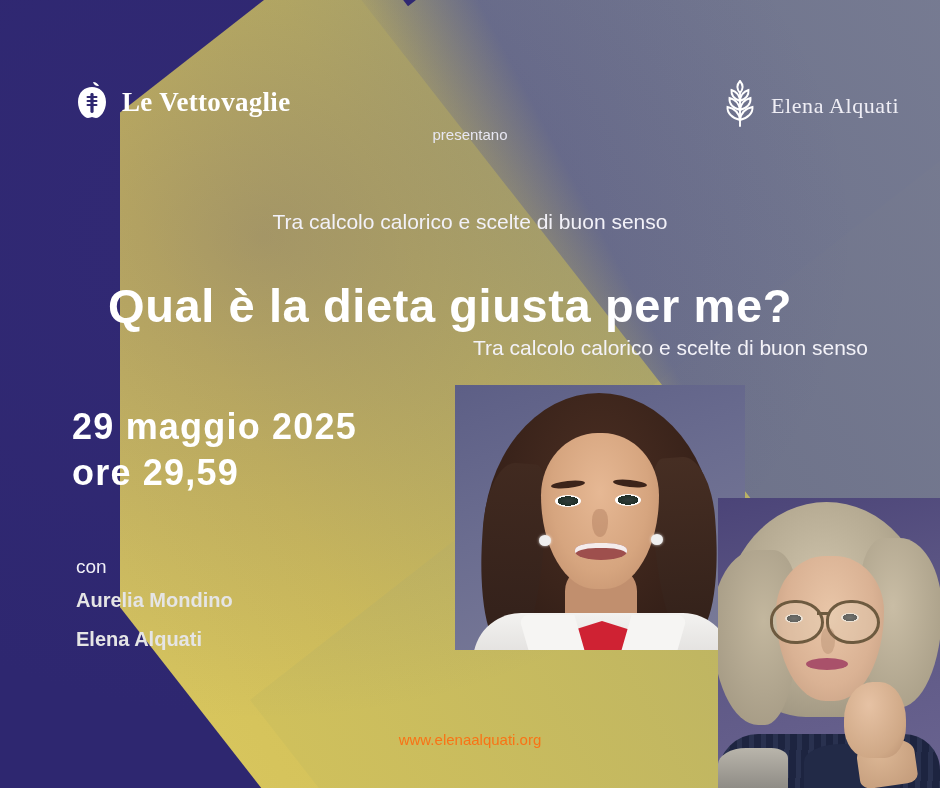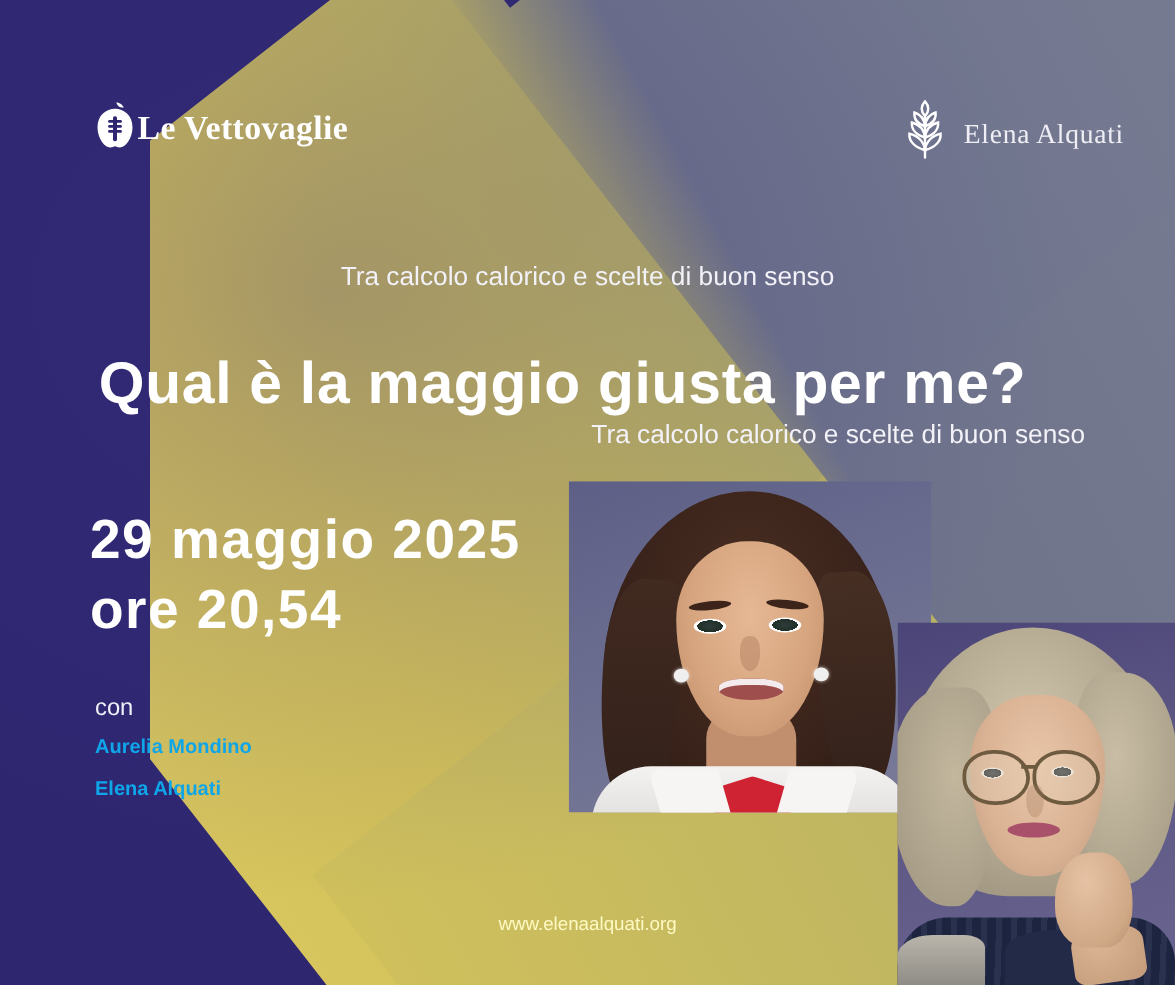--- a/index.html
+++ b/index.html
@@ -250,21 +250,21 @@
   }
   .pb-shoulder-l {
     position: absolute; left: 0px; top: 250px; width: 70px; height: 42px;
     background: linear-gradient(180deg,#b9b5ab 0%, #8d8a84 100%);
     border-radius: 40% 24% 0 0;
   }
 
   
   .logo-left {
     position: absolute; left: 74px; top: 80px;
-    display: flex; align-items: center; 
+    display: flex; align-items: center; gap: 12px;
   }
   .logo-right {
     position: absolute; left: 723px; top: 80px;
     display: flex; align-items: center; gap: 14px;
   }
   .logo-left-text {
     color: #ffffff;
     font-family: "Liberation Serif", serif;
     font-size: 27px;
     font-weight: 700;
@@ -297,41 +297,41 @@
     position: absolute; left: 0; top: 278px; width: 900px;
     text-align: center; color: #ffffff;
     font-size: 47px; font-weight: 700; letter-spacing: .6px;
   }
   .headline-sub {
     position: absolute; right: 72px; top: 336px;
     color: #f3f2f8; font-size: 21px;
   }
   .date {
     position: absolute; left: 72px; top: 404px;
-    color: #ffffff; font-size: 44px; font-weight: 700;
+    color: #ffffff; font-size: 36px; font-weight: 700;
     line-height: 1.28; letter-spacing: 1.2px;
   }
   .con {
     position: absolute; left: 76px; top: 556px;
     color: #f0eff7; font-size: 19px;
   }
   .speakers {
     position: absolute; left: 76px; top: 589px; width: 360px;
   }
   .sp-name {
-    color: #0ea5e9; font-size: 16px; font-weight: 700;
+    color: #e5e5e5; font-size: 20px; font-weight: 700;
     margin-bottom: 1px;
   }
   .sp-desc {
     color: #f0eff5; font-size: 12.5px; line-height: 1.25;
   }
   .sp-block + .sp-block { margin-top: 16px; }
   .site {
     position: absolute; left: 0; top: 731px; width: 940px;
-    text-align: center; color: #fef9c3; font-size: 15px;
+    text-align: center; color: #f97316; font-size: 15px;
   }
 </style>
 </head>
 <body>
 
 <div id="poster">
 
   <div class="bg-layer">
     <div class="band band-gold"></div>
     <div class="band band-gold2"></div>
@@ -408,28 +408,29 @@
           <path d="M17 30 C10 28 6 23.5 6.5 18 C12.5 19.5 16.3 24 17 30 Z"></path>
           <path d="M17 30 C24 28 28 23.5 27.5 18 C21.5 19.5 17.7 24 17 30 Z"></path>
           <path d="M17 40 C9 38 4 33 4.5 27 C11.5 28.5 16.2 33.5 17 40 Z"></path>
           <path d="M17 40 C25 38 30 33 29.5 27 C22.5 28.5 17.8 33.5 17 40 Z"></path>
         </g>
       </svg>
     </span>
     <span class="logo-right-text">Elena Alquati</span>
   </div>
 
+  <div class="presentano">presentano</div>
   <div class="kicker-sub">Tra calcolo calorico e scelte di buon senso</div>
 
-  <div class="headline">Qual è la maggio giusta per me?</div>
+  <div class="headline">Qual è la dieta giusta per me?</div>
   <div class="headline-sub">Tra calcolo calorico e scelte di buon senso</div>
 
   <div class="date">
     <div>29 maggio 2025</div>
-    <div>ore 20,54</div>
+    <div>ore 29,59</div>
   </div>
 
   <div class="con">con</div>
   <div class="speakers">
     <div class="sp-block">
       <div class="sp-name">Aurelia Mondino</div>
     </div>
     <div class="sp-block">
       <div class="sp-name">Elena Alquati</div>
     </div>

